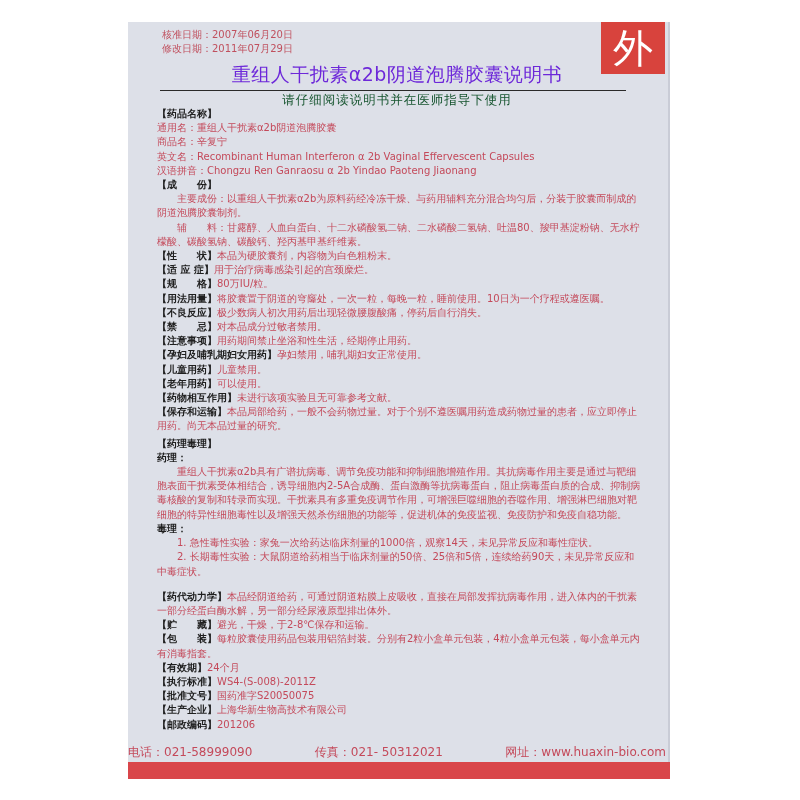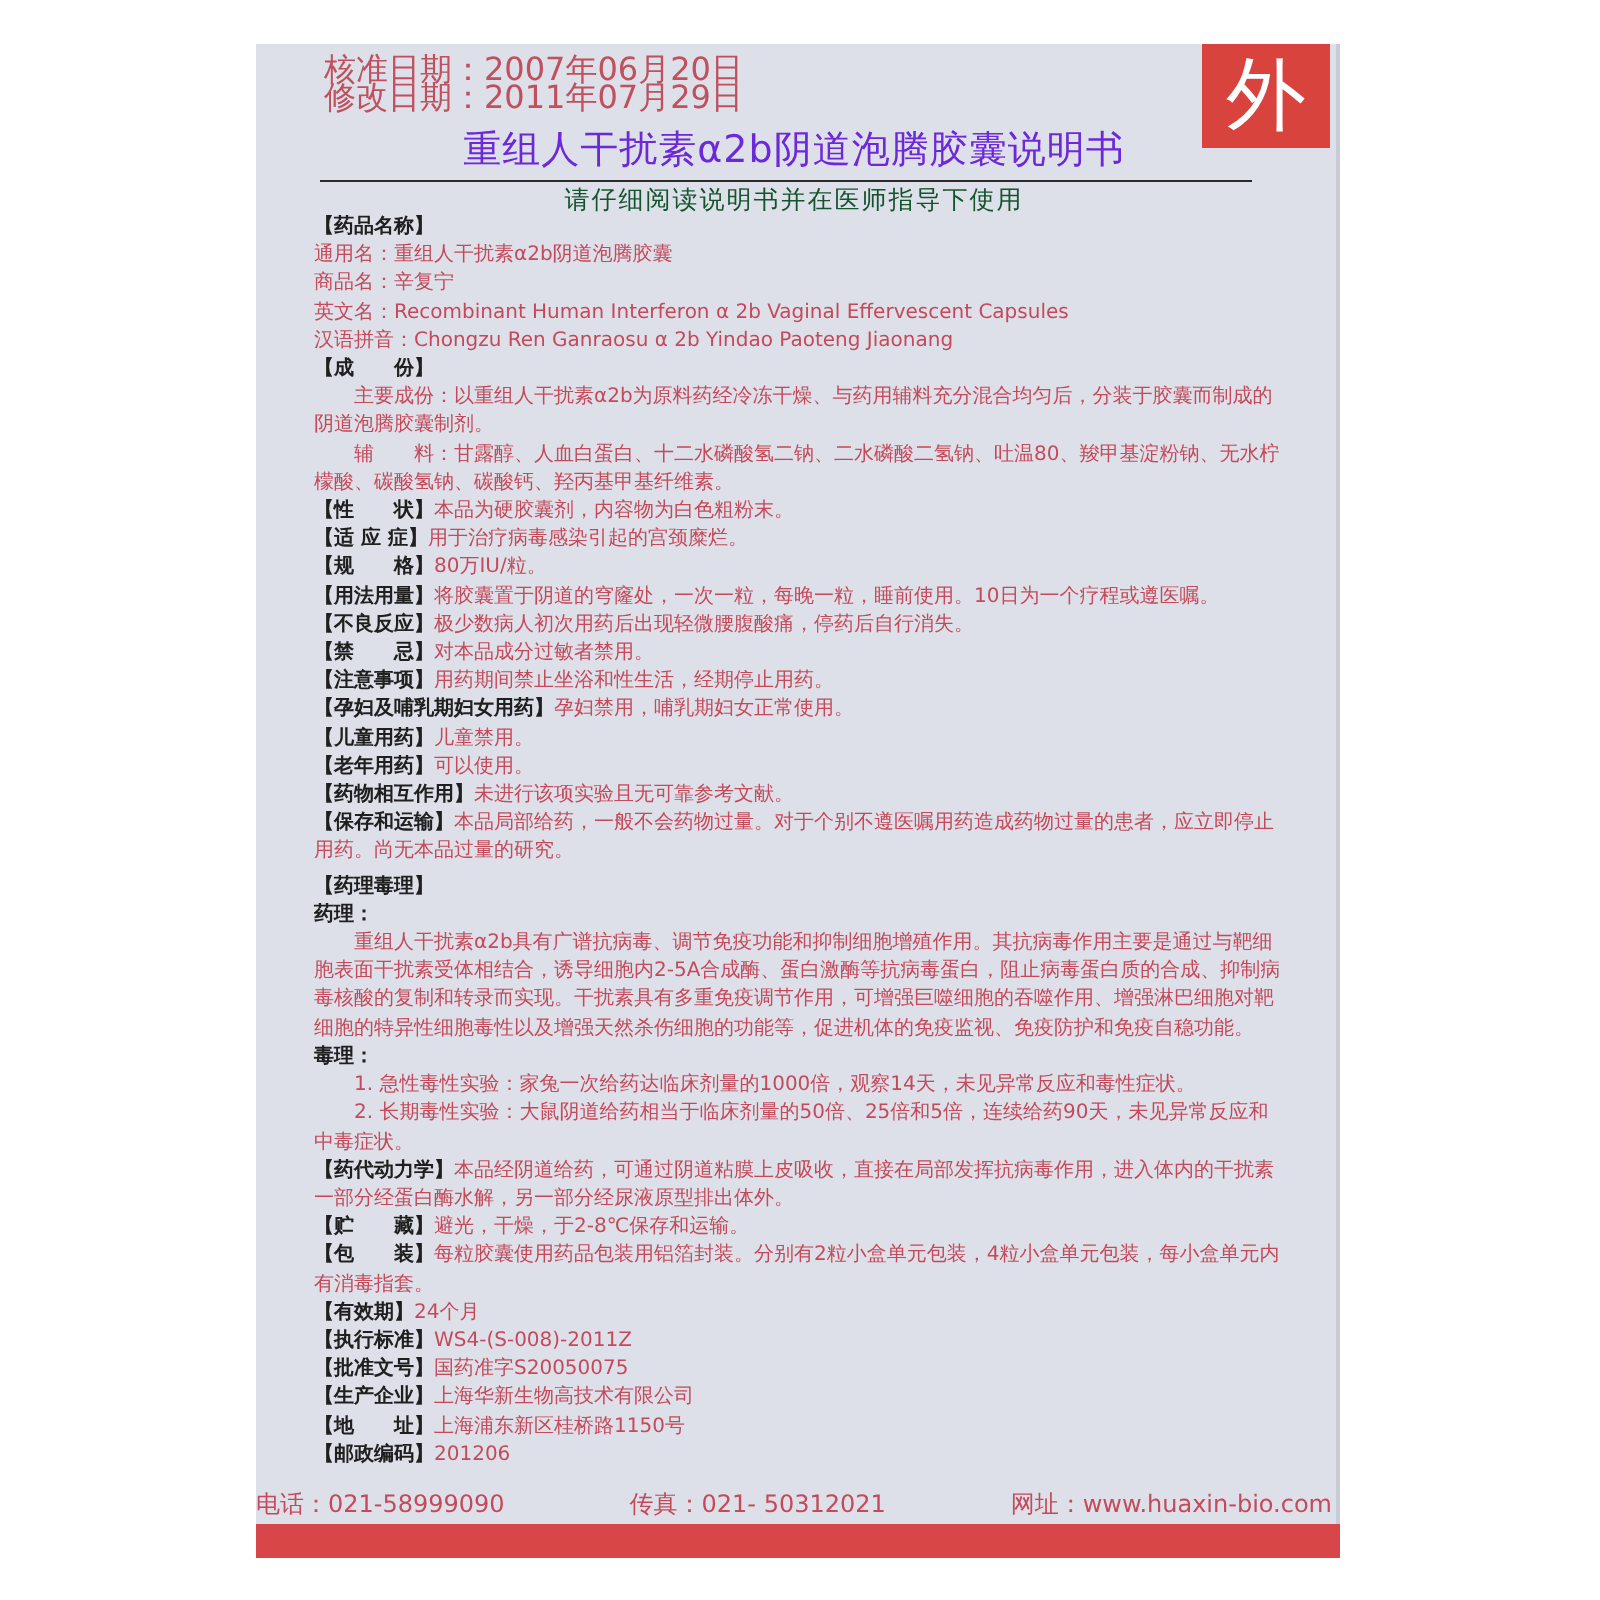--- a/index.html
+++ b/index.html
@@ -11,21 +11,21 @@
     position: absolute; left: 128px; top: 22px; width: 542px; height: 756px;
     background: #dde0e8;
     box-shadow: inset -2px 0 0 #c9ccd6;
   }
   .stamp {
     position: absolute; left: 601px; top: 22px; width: 64px; height: 52px;
     background: #d8433d; color: #fff; font-size: 40px; line-height: 52px; text-align: center;
     font-weight: 300;
   }
   .dates {
-    position: absolute; left: 162px; top: 28px; font-size: 16px; line-height: 14px; color: #c0505e;
+    position: absolute; left: 162px; top: 28px; font-size: 10px; line-height: 14px; color: #c0505e;
   }
   .title {
     position: absolute; left: 128px; width: 538px; top: 62px; text-align: center;
     font-size: 19px; color: #6d28d9; letter-spacing: 0.5px;
   }
   .rule {
     position: absolute; left: 160px; width: 466px; top: 90px; height: 0; border-top: 1.5px solid #2a2a2a;
   }
   .subtitle {
     position: absolute; left: 128px; width: 538px; top: 92px; text-align: center;
@@ -86,28 +86,27 @@
   <div class="row"><span class="lbl">【药物相互作用】</span><span>未进行该项实验且无可靠参考文献。</span></div>
   <div class="row"><span class="lbl">【保存和运输】</span><span>本品局部给药，一般不会药物过量。对于个别不遵医嘱用药造成药物过量的患者，应立即停止用药。尚无本品过量的研究。</span></div>
 
   <div class="row lbl" style="margin-top:3px">【药理毒理】</div>
   <div class="row sub">药理：</div>
   <div class="row indent">重组人干扰素α2b具有广谱抗病毒、调节免疫功能和抑制细胞增殖作用。其抗病毒作用主要是通过与靶细胞表面干扰素受体相结合，诱导细胞内2-5A合成酶、蛋白激酶等抗病毒蛋白，阻止病毒蛋白质的合成、抑制病毒核酸的复制和转录而实现。干扰素具有多重免疫调节作用，可增强巨噬细胞的吞噬作用、增强淋巴细胞对靶细胞的特异性细胞毒性以及增强天然杀伤细胞的功能等，促进机体的免疫监视、免疫防护和免疫自稳功能。</div>
   <div class="row sub">毒理：</div>
   <div class="row indent">1. 急性毒性实验：家兔一次给药达临床剂量的1000倍，观察14天，未见异常反应和毒性症状。</div>
   <div class="row indent">2. 长期毒性实验：大鼠阴道给药相当于临床剂量的50倍、25倍和5倍，连续给药90天，未见异常反应和中毒症状。</div>
 
-  <div class="row" style="margin-top:0"><span class="lbl">【药代动力学】</span><span>本品经阴道给药，可通过阴道粘膜上皮吸收，直接在局部发挥抗病毒作用，进入体内的干扰素一部分经蛋白酶水解，另一部分经尿液原型排出体外。</span></div>
+  <div class="row" style="margin-top:11px"><span class="lbl">【药代动力学】</span><span>本品经阴道给药，可通过阴道粘膜上皮吸收，直接在局部发挥抗病毒作用，进入体内的干扰素一部分经蛋白酶水解，另一部分经尿液原型排出体外。</span></div>
   <div class="row"><span class="lbl">【贮　　藏】</span><span>避光，干燥，于2-8℃保存和运输。</span></div>
   <div class="row"><span class="lbl">【包　　装】</span><span>每粒胶囊使用药品包装用铝箔封装。分别有2粒小盒单元包装，4粒小盒单元包装，每小盒单元内有消毒指套。</span></div>
   <div class="row"><span class="lbl">【有效期】</span><span>24个月</span></div>
   <div class="row"><span class="lbl">【执行标准】</span><span>WS4-(S-008)-2011Z</span></div>
   <div class="row"><span class="lbl">【批准文号】</span><span>国药准字S20050075</span></div>
   <div class="row"><span class="lbl">【生产企业】</span><span>上海华新生物高技术有限公司</span></div>
-  <div class="row"><span class="lbl">【地　　址】</span><span>上海浦东新区桂桥路1150号</span></div>
   <div class="row"><span class="lbl">【邮政编码】</span><span>201206</span></div>
 </div>
 
 <div class="contact">
   <span>电话：021-58999090</span>
   <span>传真：021- 50312021</span>
   <span>网址：www.huaxin-bio.com</span>
 </div>
 <div class="band"></div>
 

